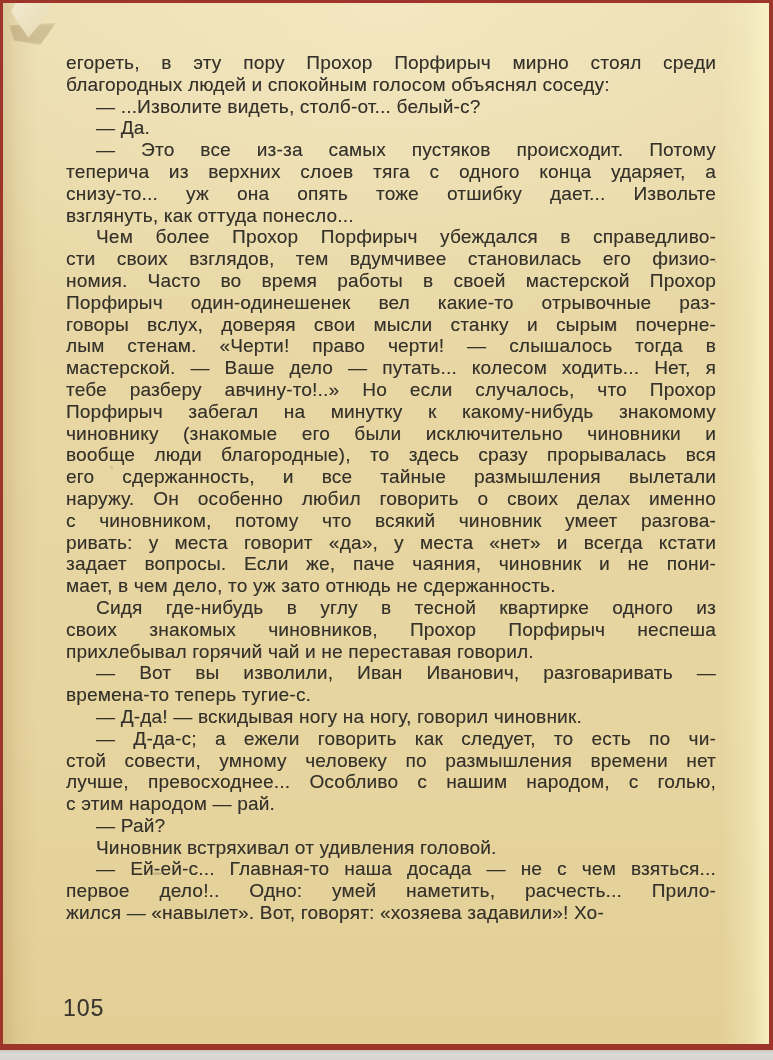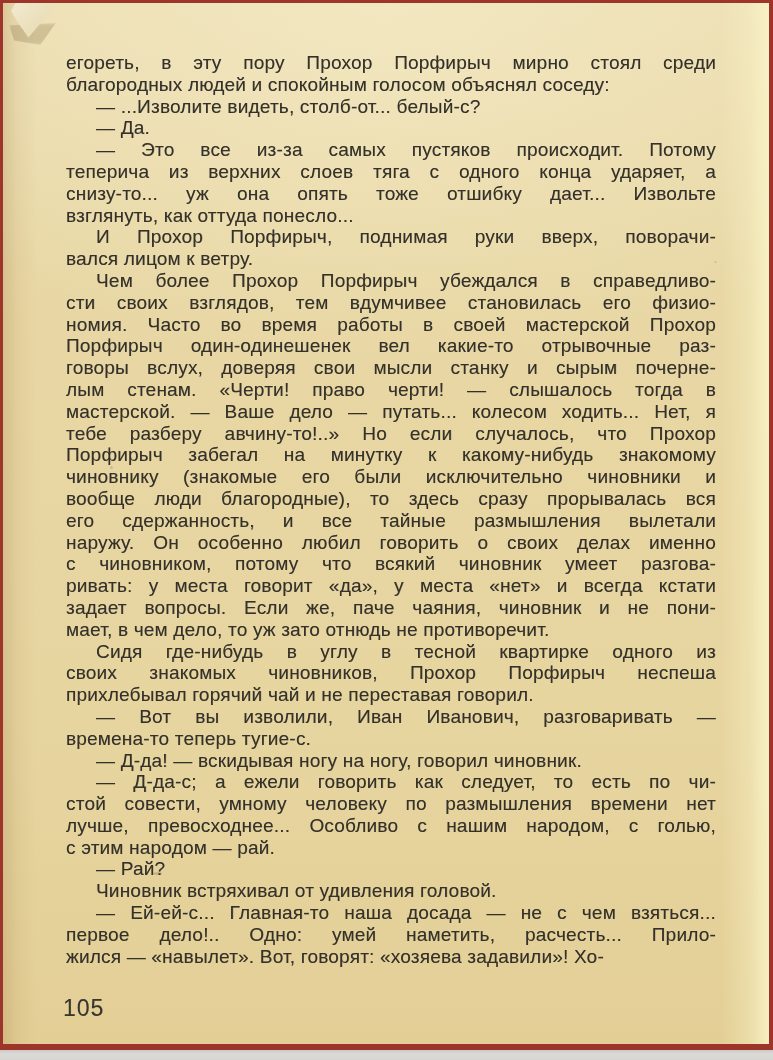--- a/index.html
+++ b/index.html
@@ -103,41 +103,37 @@
         <div class="para">
           <div class="line indent last">— Да.</div>
         </div>
         <div class="para">
           <div class="line indent">— Это все из-за самых пустяков происходит. Потому</div>
           <div class="line">теперича из верхних слоев тяга с одного конца ударяет, а</div>
           <div class="line">снизу-то... уж она опять тоже отшибку дает... Извольте</div>
           <div class="line last">взглянуть, как оттуда понесло...</div>
         </div>
         <div class="para">
-          <div class="line indent">И Прохор Порфирыч, поднимая руки вверх, поворачи-</div>
-          <div class="line last">вался лицом к ветру.</div>
-        </div>
-        <div class="para">
           <div class="line indent">Чем более Прохор Порфирыч убеждался в справедливо-</div>
           <div class="line">сти своих взглядов, тем вдумчивее становилась его физио-</div>
           <div class="line">номия. Часто во время работы в своей мастерской Прохор</div>
           <div class="line">Порфирыч один-одинешенек вел какие-то отрывочные раз-</div>
           <div class="line">говоры вслух, доверяя свои мысли станку и сырым почерне-</div>
           <div class="line">лым стенам. «Черти! право черти! — слышалось тогда в</div>
           <div class="line">мастерской. — Ваше дело — путать... колесом ходить... Нет, я</div>
           <div class="line">тебе разберу авчину-то!..» Но если случалось, что Прохор</div>
           <div class="line">Порфирыч забегал на минутку к какому-нибудь знакомому</div>
           <div class="line">чиновнику (знакомые его были исключительно чиновники и</div>
           <div class="line">вообще люди благородные), то здесь сразу прорывалась вся</div>
           <div class="line">его сдержанность, и все тайные размышления вылетали</div>
           <div class="line">наружу. Он особенно любил говорить о своих делах именно</div>
           <div class="line">с чиновником, потому что всякий чиновник умеет разгова-</div>
           <div class="line">ривать: у места говорит «да», у места «нет» и всегда кстати</div>
           <div class="line">задает вопросы. Если же, паче чаяния, чиновник и не пони-</div>
-          <div class="line last">мает, в чем дело, то уж зато отнюдь не противоречит.</div>
+          <div class="line last">мает, в чем дело, то уж зато отнюдь не сдержанность.</div>
         </div>
         <div class="para">
           <div class="line indent">Сидя где-нибудь в углу в тесной квартирке одного из</div>
           <div class="line">своих знакомых чиновников, Прохор Порфирыч неспеша</div>
           <div class="line last">прихлебывал горячий чай и не переставая говорил.</div>
         </div>
         <div class="para">
           <div class="line indent">— Вот вы изволили, Иван Иванович, разговаривать —</div>
           <div class="line last">времена-то теперь тугие-с.</div>
         </div>

